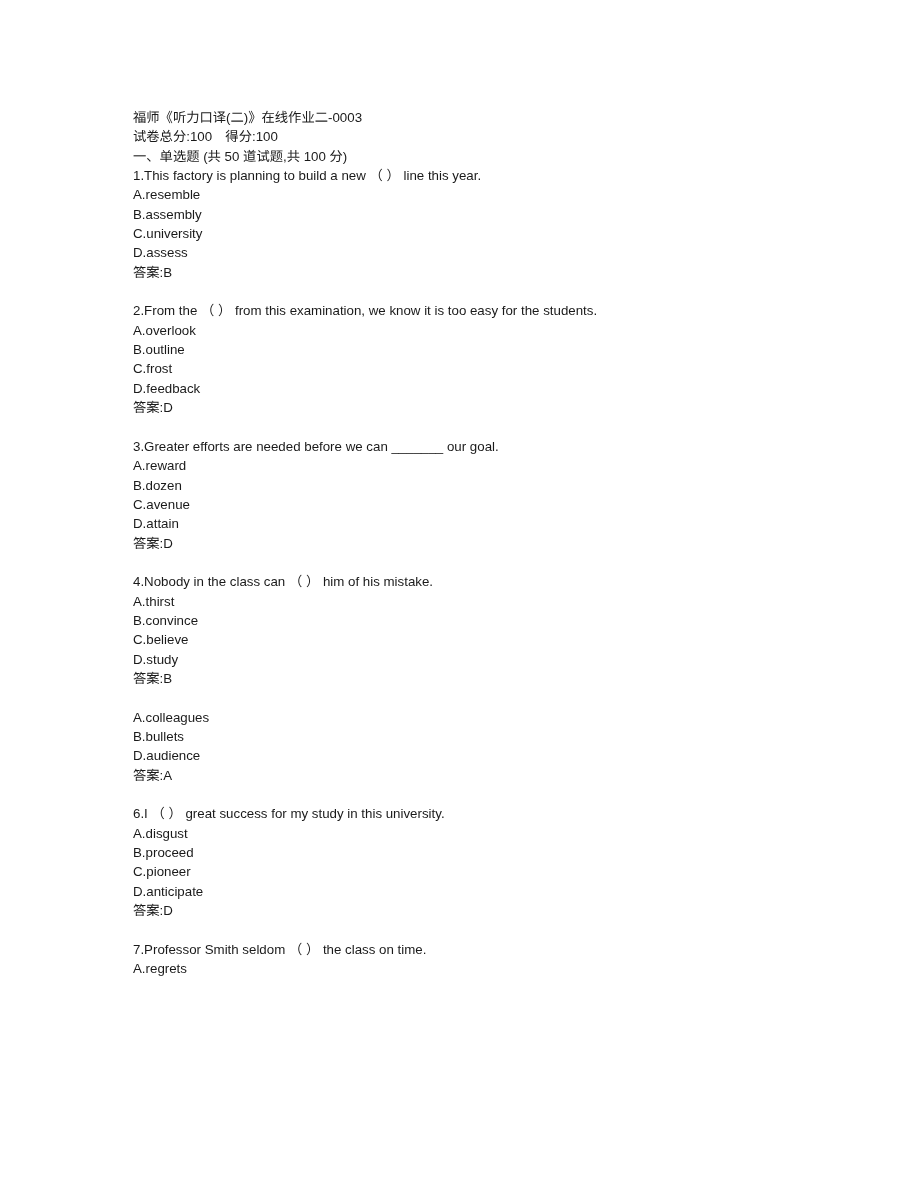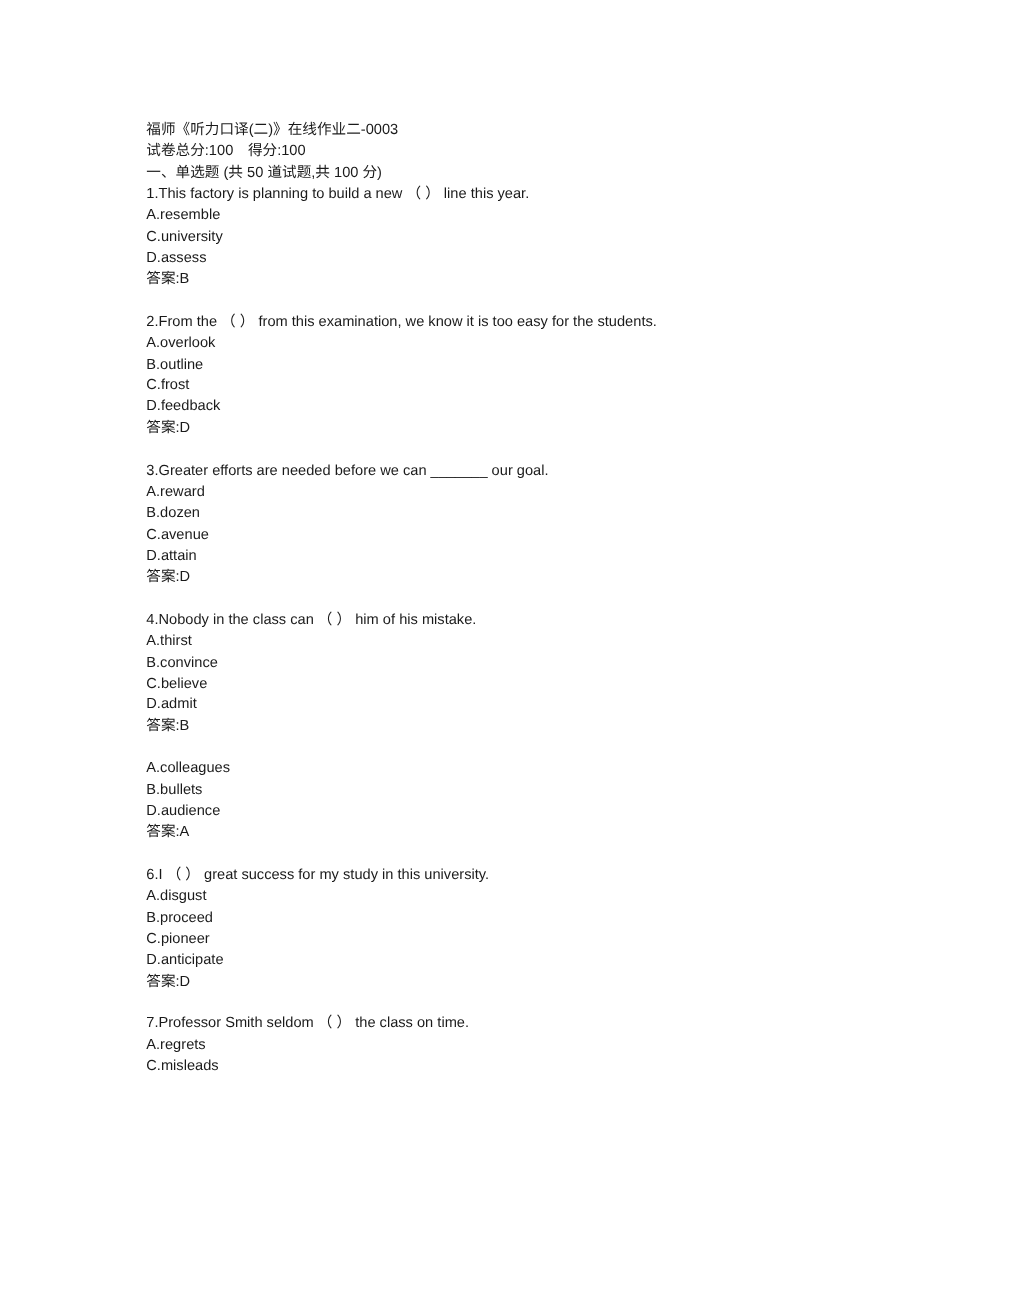--- a/index.html
+++ b/index.html
@@ -44,20 +44,21 @@
 <div class="page">
   <div class="doc-body">
 
     <div class="line">福师《听力口译(二)》在线作业二-0003</div>
     <div class="line">试卷总分:100　得分:100</div>
     <div class="line">一、单选题 (共 50 道试题,共 100 分)</div>
 
     <div class="qgroup">
       <div class="line">1.This factory is planning to build a new （ ） line this year.</div>
       <div class="line">A.resemble</div>
+      <div class="line">B.assembly</div>
       <div class="line">C.university</div>
       <div class="line">D.assess</div>
       <div class="line">答案:B</div>
     </div>
     <div class="line spacer"></div>
 
     <div class="qgroup">
       <div class="line">2.From the （ ） from this examination, we know it is too easy for the students.</div>
       <div class="line">A.overlook</div>
       <div class="line">B.outline</div>
@@ -75,21 +76,21 @@
       <div class="line">D.attain</div>
       <div class="line">答案:D</div>
     </div>
     <div class="line spacer"></div>
 
     <div class="qgroup">
       <div class="line">4.Nobody in the class can （ ） him of his mistake.</div>
       <div class="line">A.thirst</div>
       <div class="line">B.convince</div>
       <div class="line">C.believe</div>
-      <div class="line">D.admit</div>
+      <div class="line">D.study</div>
       <div class="line">答案:B</div>
     </div>
     <div class="line spacer"></div>
 
     <div class="qgroup">
       <div class="line">A.colleagues</div>
       <div class="line">B.bullets</div>
       <div class="line">D.audience</div>
       <div class="line">答案:A</div>
     </div>

